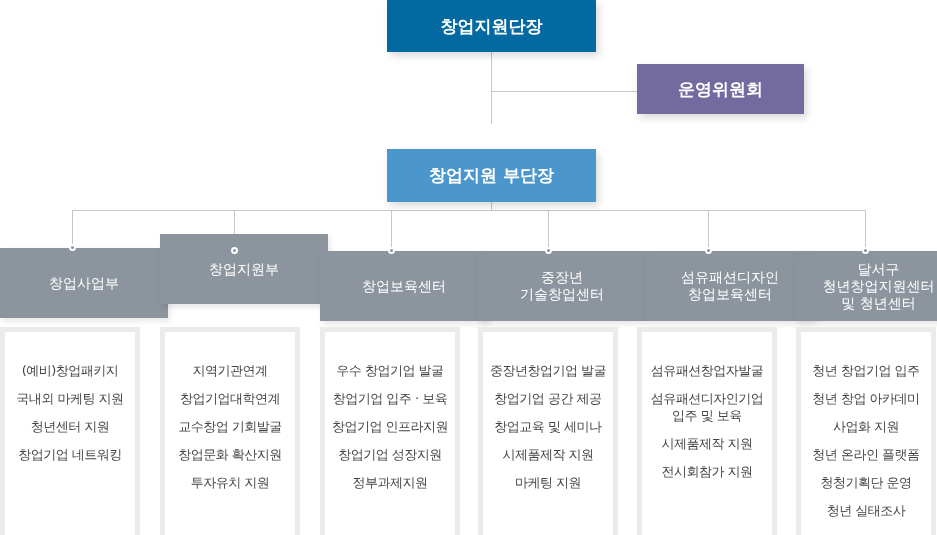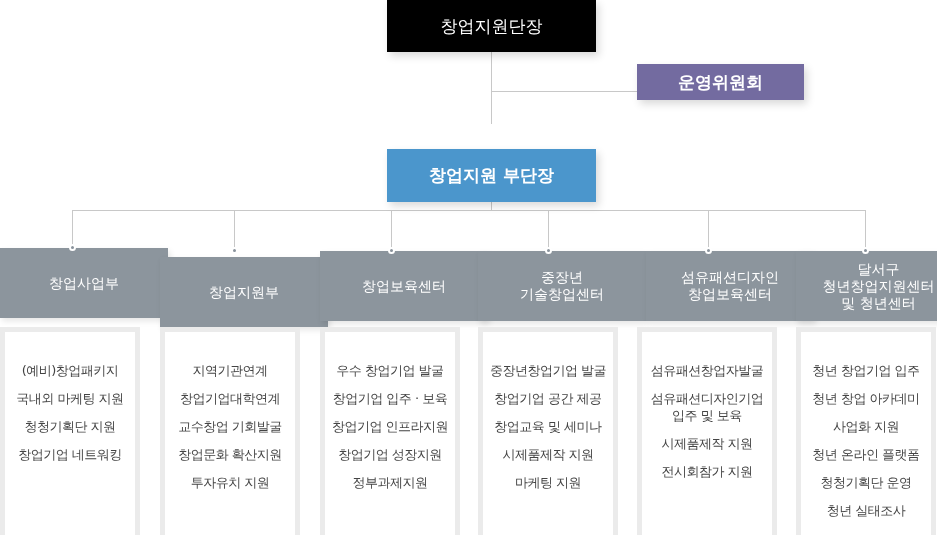--- a/index.html
+++ b/index.html
@@ -1,18 +1,18 @@
 <!DOCTYPE html>
 <html><head>
 <meta charset="utf-8">
 <style>
   html,body{margin:0;padding:0;background:#fff;}
   body{width:937px;height:535px;position:relative;overflow:hidden;font-family:"DejaVu Sans","Liberation Sans",sans-serif;}
   .box{position:absolute;display:flex;align-items:center;justify-content:center;color:#fff;text-align:center;box-shadow:3px 4px 8px rgba(0,0,0,0.15);}
-  .head{background:#000000;font-size:17px;font-weight:normal;}
+  .head{background:#0369a1;font-size:17px;font-weight:bold;}
   .committee{background:#736ba0;font-size:17px;font-weight:bold;}
   .vice{background:#4b96cc;font-size:17px;font-weight:bold;margin-top:26px;}
   .line{position:absolute;background:#c8c8c8;}
   .dot{position:absolute;width:7px;height:7px;border-radius:50%;background:#8a939c;border:2px solid #fff;box-sizing:border-box;z-index:3;}
   .dept{position:absolute;width:168px;height:70px;background:#8c959d;color:#fff;font-size:14px;line-height:17px;display:flex;align-items:center;justify-content:center;text-align:center;white-space:pre-line;box-shadow:2px 3px 6px rgba(0,0,0,0.1);}
   .list{position:absolute;width:130px;top:327px;height:206px;border:5px solid #ebebeb;background:#fff;box-sizing:content-box;}
   .list ul{list-style:none;margin:0;padding:30px 0 0 0;}
   .list li{font-size:13px;color:#444;text-align:center;line-height:17px;margin-bottom:11px;white-space:pre-line;letter-spacing:-0.5px;}
 </style>
 </head>
@@ -32,43 +32,43 @@
 <div class="dot" style="left:69px;top:244px;"></div>
 <div class="dot" style="left:231px;top:247px;"></div>
 <div class="dot" style="left:388px;top:247px;"></div>
 <div class="dot" style="left:545px;top:247px;"></div>
 <div class="dot" style="left:705px;top:247px;"></div>
 <div class="dot" style="left:862px;top:247px;"></div>
 
 <div class="box head" style="left:387px;top:0;width:209px;height:52px;">
   <span>창업지원단장</span>
 </div>
-<div class="box committee" style="left:637px;top:64px;width:167px;height:36px;">
+<div class="box committee" style="left:637px;top:64px;width:167px;height:50px;">
   <span>운영위원회</span>
 </div>
 <div class="box vice" style="left:387px;top:123px;width:209px;height:53px;">
   <span>창업지원 부단장</span>
 </div>
 
 <div class="dept" style="left:0;top:248px;"><span>창업사업부</span></div>
-<div class="dept" style="left:160px;top:257px;"><span>창업지원부</span></div>
+<div class="dept" style="left:160px;top:234px;"><span>창업지원부</span></div>
 <div class="dept" style="left:320px;top:251px;"><span>창업보육센터</span></div>
 <div class="dept" style="left:478px;top:251px;"><span>중장년
 기술창업센터</span></div>
 <div class="dept" style="left:637px;top:251px;margin-left:9px;"><span>섬유패션디자인
 창업보육센터</span></div>
 <div class="dept" style="left:796px;top:251px;width:165px;"><span>달서구
 청년창업지원센터
 및 청년센터</span></div>
 
 <div class="list" style="left:0;">
   <ul>
     <li>(예비)창업패키지</li>
     <li>국내외 마케팅 지원</li>
-    <li>청청기획단 지원</li>
+    <li>청년센터 지원</li>
     <li>창업기업 네트워킹</li>
   </ul>
 </div>
 <div class="list" style="left:160px;">
   <ul>
     <li>지역기관연계</li>
     <li>창업기업대학연계</li>
     <li>교수창업 기회발굴</li>
     <li>창업문화 확산지원</li>
     <li>투자유치 지원</li>

